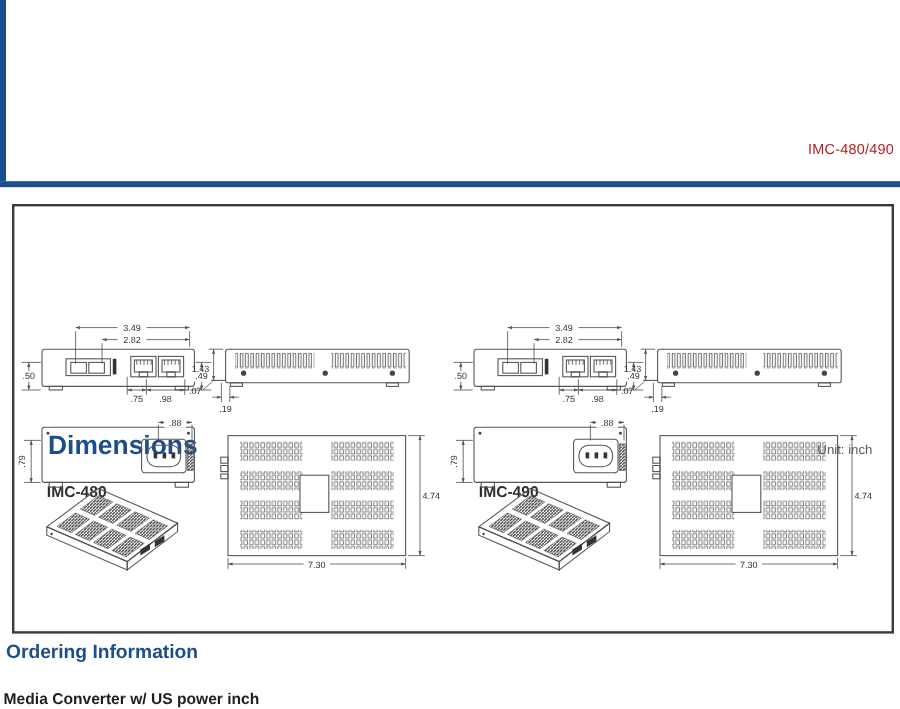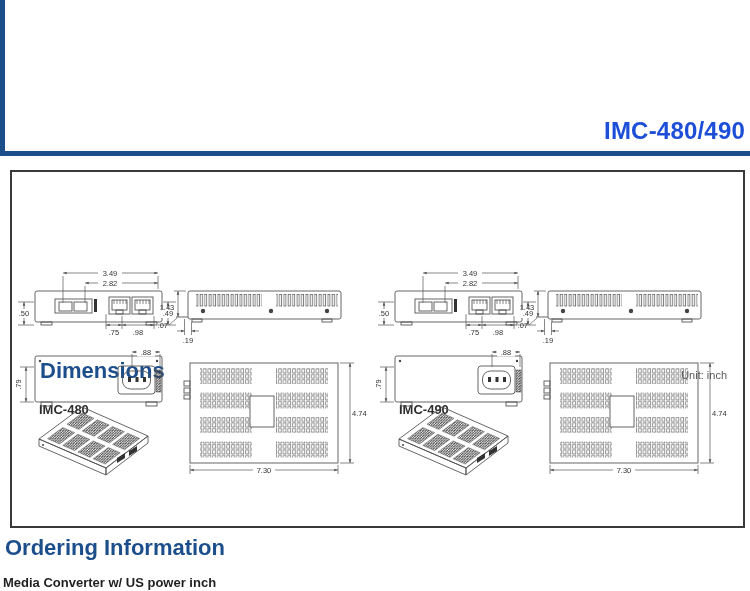--- a/index.html
+++ b/index.html
@@ -4,38 +4,38 @@
 <style>
   html,body{margin:0;padding:0;}
   body{
     width:750px;height:591px;position:relative;overflow:hidden;
     background:#ffffff;font-family:"Liberation Sans",sans-serif;
   }
   .accent{background:#1c4e8c;}
   #left-bar{position:absolute;left:0;top:0;width:5px;height:151px;}
   #rule{position:absolute;left:0;top:151px;width:750px;height:5px;}
   #page-title{
-    position:absolute;right:5px;top:117px;font-size:24px;font-weight:bold;
-    color:#1d4ed8;letter-spacing:0.2px;
+    position:absolute;right:5px;top:117px;font-size:12px;font-weight:normal;
+    color:#b91c1c;letter-spacing:0.2px;
   }
   #content-box{
     position:absolute;left:10px;top:170px;width:735px;height:358px;
     border:2px solid #3a3a3a;box-sizing:border-box;background:#fff;
   }
   #dim-heading{
     position:absolute;left:28px;top:186px;font-size:22px;font-weight:bold;
     color:#1c4e8c;
   }
   #unit-label{position:absolute;right:16px;top:197px;font-size:11px;color:#5a5a5a;}
   .prod-label{position:absolute;top:230px;font-size:13px;font-weight:bold;color:#2e2e2e;}
   #prod-480{left:27px;} #prod-490{left:387px;}
   .cluster{position:absolute;top:255px;}
   #cluster-480{left:10px;} #cluster-490{left:370px;}
   #ord-heading{
-    position:absolute;left:5px;top:535px;font-size:22px;font-weight:bold;
+    position:absolute;left:5px;top:535px;font-size:16px;font-weight:bold;
     color:#1c4e8c;
   }
   #ord-item{position:absolute;left:3px;top:575px;font-size:13px;font-weight:bold;color:#1f1f1f;}
   svg text{font-family:"Liberation Sans",sans-serif;font-size:7.5px;fill:#333;}
 </style>
 </head>
 <body>
 
 <svg width="0" height="0" style="position:absolute" aria-hidden="true">
 <defs>

